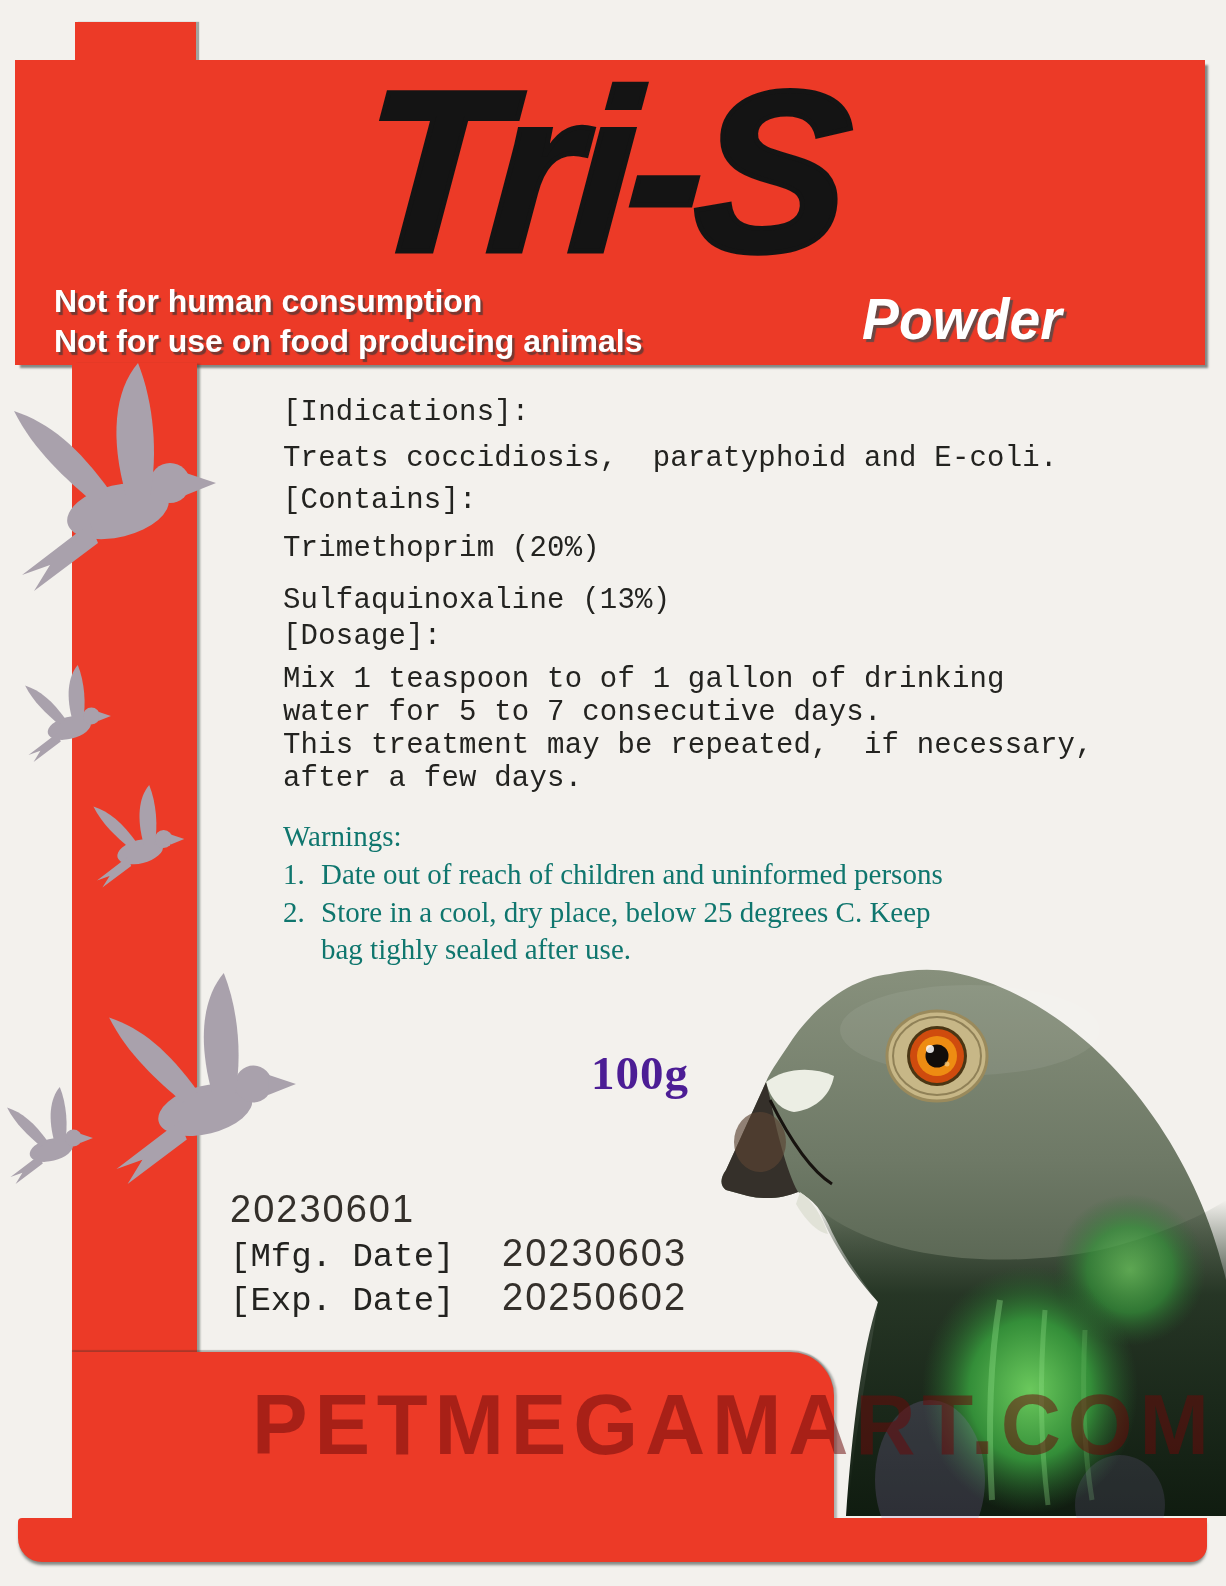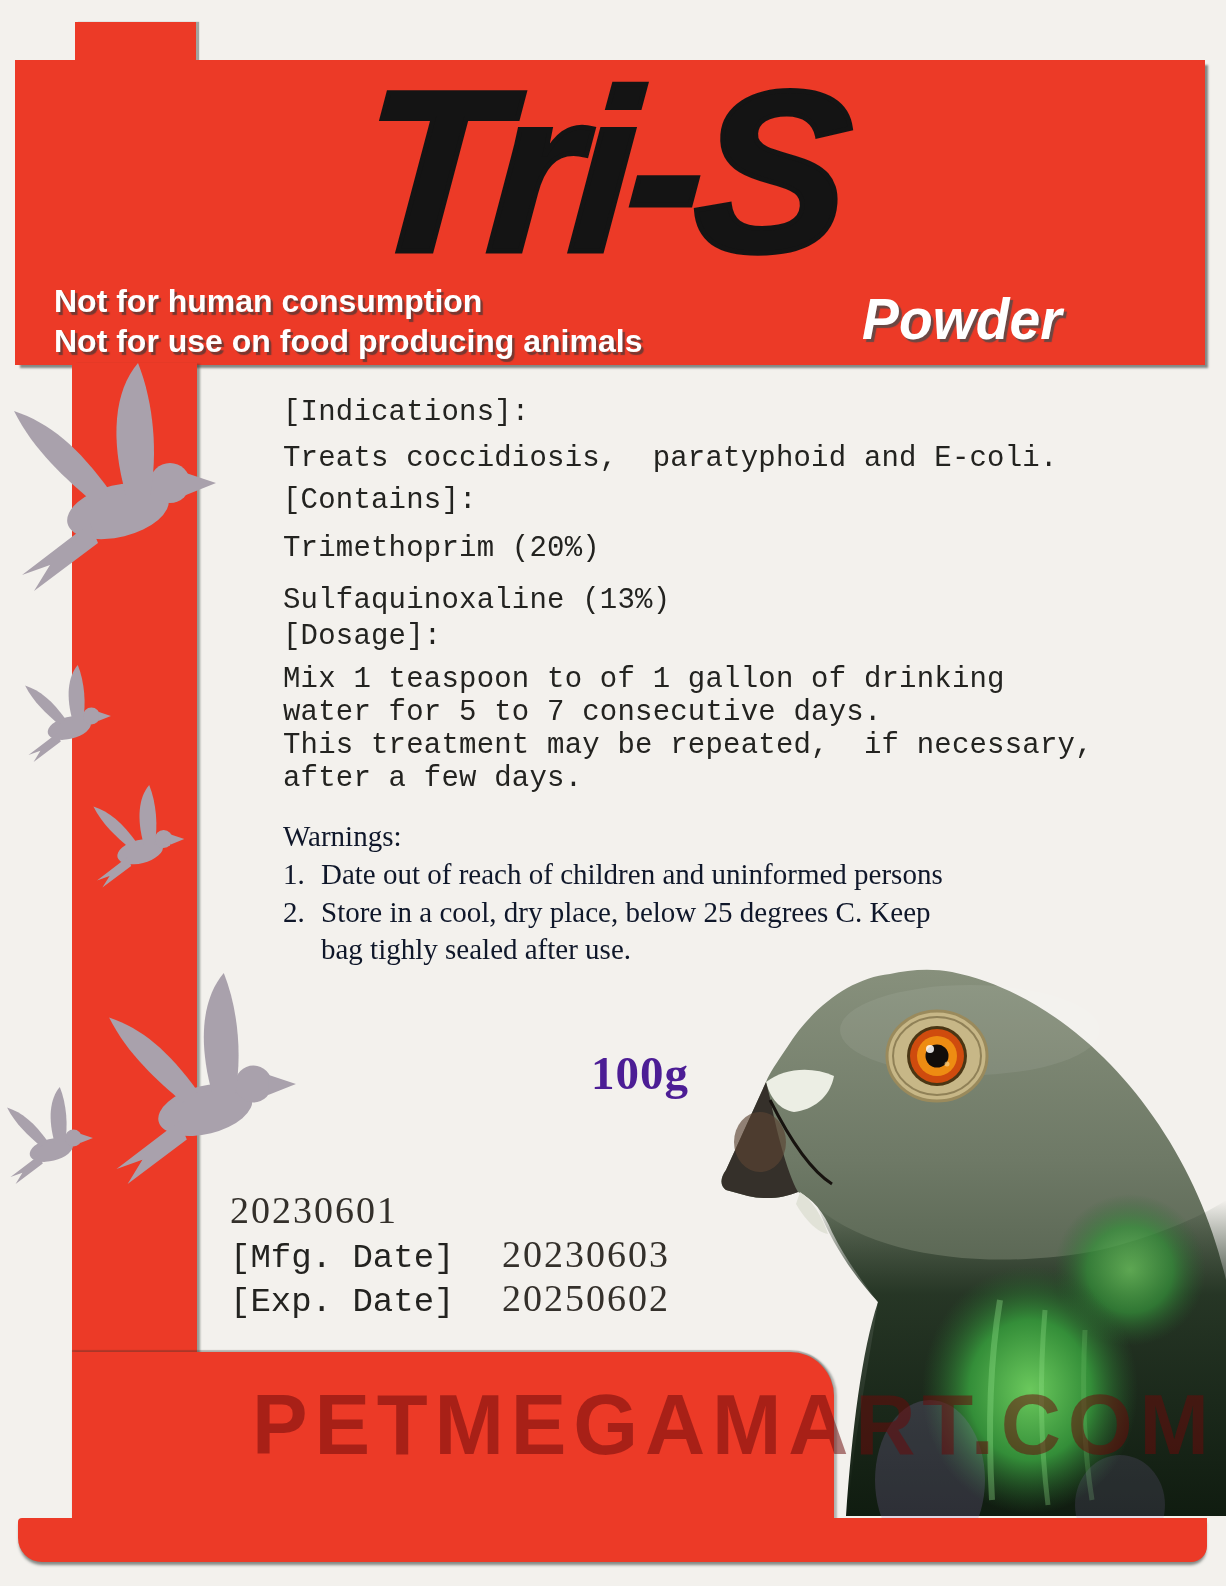--- a/index.html
+++ b/index.html
@@ -55,42 +55,42 @@
   #con-item2{ top:577px;margin-top:7px; }
   #dos-heading{ top:620px;text-align:right; }
   #dos-line1{ top:663px; }
   #dos-line2{ top:696px; }
   #dos-line3{ top:729px; }
   #dos-line4{ top:762px; }
   
   .warn{
     position:absolute; left:283px; z-index:3;
     font-family:"Liberation Serif",serif; font-size:29px;
-    color:#0f172a; white-space:pre;
+    color:#0f766e; white-space:pre;
   }
   #warn-title{ top:820px; }
   #warn-item1{ top:858px; }
   #warn-item2{ top:896px; }
   #warn-item2-cont{ top:933px; left:321px; }
   .warn .num{ display:inline-block; width:38px; }
   
   #net-weight{
     position:absolute; left:520px; top:1046px; width:240px; z-index:3;
     font-family:"Liberation Serif",serif; font-size:47px; font-weight:600;
     letter-spacing:1px; color:#4c1d95; text-align:center;
   }
   
   #batch-block{ position:absolute; left:230px; top:1188px; z-index:3; }
   .batch-row{ display:flex; align-items:baseline; height:44px; }
   .batch-label{
     width:272px; font-family:"Liberation Mono",monospace;
     font-size:34px; color:#232320; white-space:pre;
   }
   .batch-value{
-    font-family:Liberation Serif, serif; font-size:38px;
+    font-family:Liberation Sans, sans-serif; font-size:38px;
     letter-spacing:2px; color:#34302b;
   }
   
   #watermark{
     position:absolute; left:252px; top:1376px; z-index:40;
     font-size:85px; font-weight:bold; letter-spacing:7px;
     color:rgba(105,10,10,.52); white-space:nowrap;
     transform:scaleX(.98); transform-origin:left top;
   }
   

